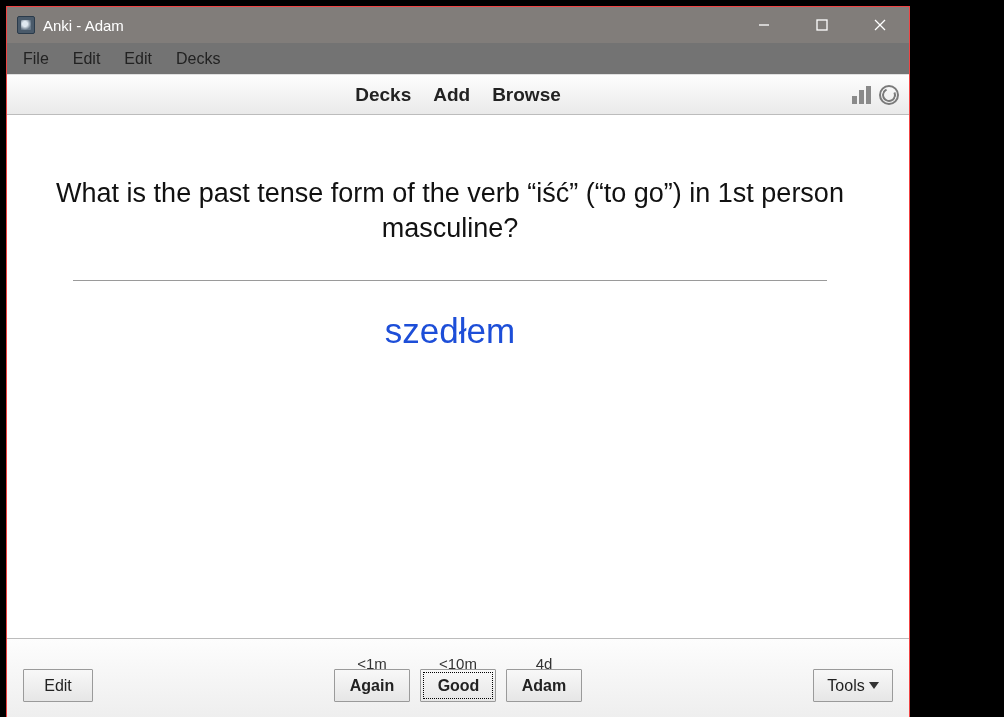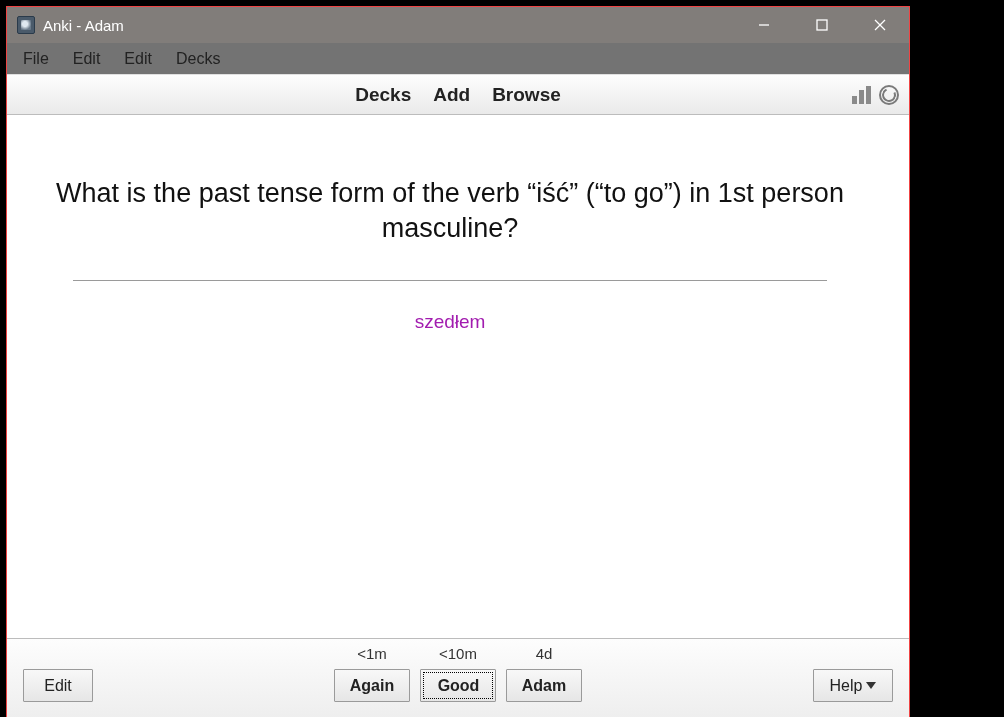--- a/index.html
+++ b/index.html
@@ -142,35 +142,35 @@
   }
   .hr {
     width: 850px;
     max-width: 90%;
     height: 1px;
     background: #9a9a9a;
     margin: 34px 0 30px 0;
   }
   .answer {
     font-family: Arial, sans-serif;
-    font-size: 19px;
-    color: #a21caf;
+    font-size: 35px;
+    color: #1d4ed8;
     text-align: center;
   }
   
   .bottombar {
     position: absolute;
     left: 0; right: 0; bottom: 0;
     height: 80px;
     border-top: 1px solid #bcbcbc;
     background: linear-gradient(#fdfdfd, #eeeeee);
   }
   .intervals {
     position: absolute;
-    top: 6px;
+    top: 16px;
     left: 0; right: 0;
     display: flex;
     justify-content: center;
     gap: 0;
     font-size: 15px;
     color: #333;
   }
   .intervals span {
     width: 86px;
     text-align: center;
@@ -283,17 +283,17 @@
 
     <div class="btn edit-btn">Edit</div>
 
     <div class="answer-btns">
       <div class="btn">Again</div>
       <div class="btn focused">Good</div>
       <div class="btn">Adam</div>
     </div>
 
     <div class="btn more-btn">
-      <span>Help</span>
+      <span>Tools</span>
       <span class="tri-down"></span>
     </div>
   </div>
 </div>
 
 </body></html>

